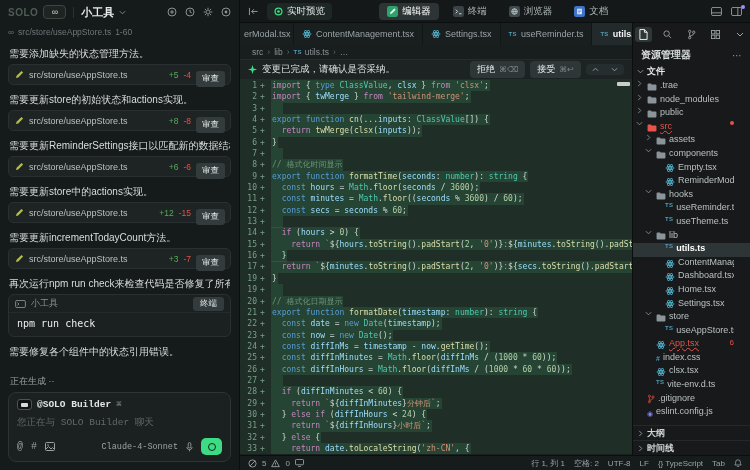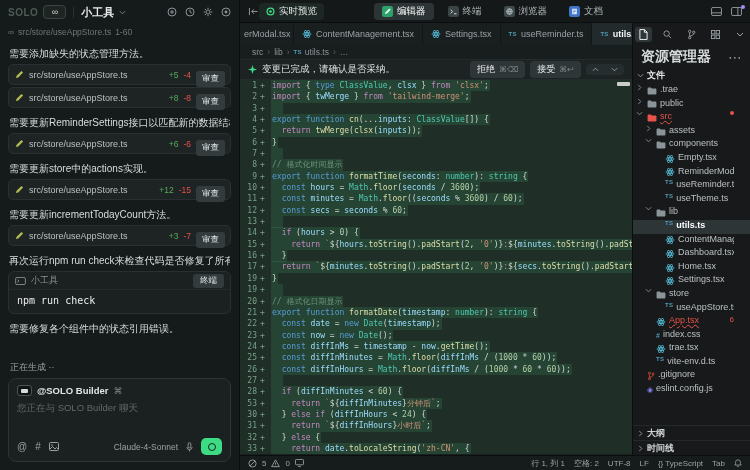--- a/index.html
+++ b/index.html
@@ -26,36 +26,36 @@
   .filecard .path{font-size:9px;color:#bac1c2;flex:1;white-space:nowrap;overflow:hidden;}
   .add{color:#57ab5a;font-size:8.5px;flex:none;}
   .del{color:#e5534b;font-size:8.5px;flex:none;}
   .review-btn{background:#333b3d;color:#e3e7e7;font-size:8.5px;border:none;border-radius:3px;padding:2px 6px;flex:none;
        font-family:inherit;margin-top:8px;}
   .termcard{background:#1b2021;border:1px solid #2a3032;border-radius:6px;margin:3px 0;overflow:hidden;}
   .termhead{height:18px;display:flex;align-items:center;gap:5px;padding:0 6px;border-bottom:1px solid #242b2c;color:#8b9396;font-size:9px;}
   .termbtn{margin-left:auto;background:#333b3d;border-radius:3px;padding:1px 7px;color:#e0e4e4;font-size:8.5px;}
   .termbody{padding:5px 8px 7px;font-family:"DejaVu Sans Mono",monospace;font-size:10px;color:#eaedec;}
   .generating{font-size:9px;color:#98a1a2;padding:3px 10px 2px;flex:none;}
-  .composer{margin:2px 8px 8px;background:#1b2021;border:1px solid #2d3436;border-radius:8px;height:84px;flex:none;
-       display:flex;flex-direction:column;padding:6px 8px 6px;}
+  .composer{margin:2px 8px 8px;background:#1b2021;border:1px solid #2d3436;border-radius:8px;height:70px;flex:none;
+       display:flex;flex-direction:column;padding:6px 8px 6px;font-family:Liberation Mono, monospace;}
   .agentrow{display:flex;align-items:center;gap:5px;font-size:9.5px;color:#e1e5e5;font-weight:bold;}
   .agent-chip{width:15px;height:11px;border:1px solid #4a5552;border-radius:3px;background:#101415;display:flex;align-items:center;justify-content:center;}
   .agent-chip i{display:block;width:7px;height:4px;background:#d7dcda;border-radius:1px;}
   .agent-key{color:#7d8689;font-weight:normal;font-size:9px;}
   .ph{flex:1;color:#5e696b;font-size:9.5px;margin-top:6px;}
   .comp-foot{display:flex;align-items:center;gap:8px;color:#98a1a3;font-size:10px;}
   .model{margin-left:auto;font-size:8.5px;color:#9aa3a6;}
   .sendbtn{width:21px;height:17px;background:#3ddc84;border:none;border-radius:5px;display:flex;align-items:center;justify-content:center;}
   .sendbtn .ring{width:8px;height:8px;border:1.6px solid #0d2a1b;border-radius:50%;}
 
   
   .main{flex:1;display:flex;flex-direction:column;min-width:0;}
   .topbar{height:23px;display:flex;align-items:center;background:#141819;border-bottom:1px solid #0b0e0f;padding:0 8px;flex:none;}
-  .live{display:flex;align-items:center;gap:4px;background:#1d2724;border-radius:4px;padding:2px 7px;font-size:9.5px;color:#e0e4e4;}
+  .live{display:flex;align-items:center;gap:4px;background:#1d2724;border-radius:4px;padding:2px 7px;font-size:9.5px;color:#e0e4e4;margin-left:8px;}
   .ctabs{margin:0 auto;display:flex;gap:6px;}
   .ctab{display:flex;align-items:center;gap:4px;padding:2px 8px;font-size:9.5px;color:#aeb6b7;border-radius:4px;}
   .ctab.active{background:#2c3436;color:#fff;}
   .tb-right{display:flex;gap:9px;margin-left:auto;align-items:center;color:#9aa3a6;}
   .rel{position:relative;}
   .dot-purple{position:absolute;top:-2px;right:-3px;width:4px;height:4px;border-radius:50%;background:#a78bfa;}
 
   .mainrow{flex:1;display:flex;min-height:0;}
   .editorcol{flex:1;display:flex;flex-direction:column;min-width:0;background:#181d1e;}
   .tabbar{height:22px;display:flex;background:#141819;align-items:stretch;flex:none;}
@@ -85,21 +85,21 @@
   .txt{white-space:pre;background:rgba(72,162,105,0.20);color:#d4d7d6;padding:0 1px;}
   .tk-k1{color:#c586c0}.tk-k2{color:#569cd6}.tk-ty{color:#4ec9b0}.tk-fn{color:#dcdcaa}
   .tk-vr{color:#9cdcfe}.tk-st{color:#ce9178}.tk-nm{color:#b5cea8}.tk-cm{color:#6a8f77}.tk-pl{color:#d4d7d6}
   .vscroll{position:absolute;top:2px;right:2px;width:13px;height:4px;background:#e7eae9;border-radius:1px;opacity:.85;}
 
   
   .explorer{width:118px;min-width:118px;background:#17191a;border-left:1px solid #0b0e0f;display:flex;flex-direction:column;}
   .ex-icons{height:22px;display:flex;align-items:center;justify-content:center;gap:7px;flex:none;color:#9aa3a6;}
   .ex-ic{width:17px;height:15px;display:flex;align-items:center;justify-content:center;border-radius:3px;}
   .ex-ic.active{background:#2e3638;color:#fff;}
-  .ex-head{display:flex;align-items:center;padding:3px 8px 1px;font-size:14px;font-weight:bold;color:#d6dbdb;flex:none;}
+  .ex-head{display:flex;align-items:center;padding:3px 8px 1px;font-size:10px;font-weight:bold;color:#d6dbdb;flex:none;}
   .ex-head .more{margin-left:auto;color:#8b9396;font-weight:normal;}
   .sectionrow{display:flex;gap:3px;align-items:center;padding:2px 4px;font-size:9px;font-weight:bold;color:#e3e7e7;flex:none;}
   .ex-tree{flex:1;overflow:hidden;font-size:9px;color:#bac1c3;}
   .trow{height:13.6px;display:flex;gap:3px;padding-right:16px;}
   .trow.selected{background:#2d3537;color:#fff;font-weight:bold;}
   .chevslot{width:9px;min-width:9px;display:flex;justify-content:center;color:#8b9396;}
   .tlbl{white-space:nowrap;overflow:hidden;}
   .tlbl.err{color:#e5534b;text-decoration:underline;text-decoration-style:wavy;text-decoration-thickness:0.5px;}
   .tbadge{margin-left:auto;color:#e5534b;font-size:8px;flex:none;}
   .tdot{margin-left:auto;width:4px;height:4px;border-radius:50%;background:#e5534b;flex:none;}
@@ -167,20 +167,21 @@
           <span class="ic">
             <svg viewBox="0 0 10 10" width="9" height="9">
               <path d="M1 9l0.8-2.6 5.4-5.4 1.8 1.8-5.4 5.4z" fill="#b3bd52"></path>
             </svg>
           </span>
           <span class="path">src/store/useAppStore.ts</span>
           <span class="add">+5</span>
           <span class="del">-4</span>
           <button class="review-btn">审查</button>
         </div>
+        <div class="msg">需要更新store的初始状态和actions实现。</div>
         <div class="filecard">
           <span class="ic">
             <svg viewBox="0 0 10 10" width="9" height="9">
               <path d="M1 9l0.8-2.6 5.4-5.4 1.8 1.8-5.4 5.4z" fill="#b3bd52"></path>
             </svg>
           </span>
           <span class="path">src/store/useAppStore.ts</span>
           <span class="add">+8</span>
           <span class="del">-8</span>
           <button class="review-btn">审查</button>
@@ -637,21 +638,21 @@
             </div>
             <div class="cl">
               <span class="gut">
                 <span class="num">28</span>
                 <span class="plus">+</span>
               </span>
               <span class="txt"><span class="tk-pl">  </span><span class="tk-k1">if</span><span class="tk-pl"> (</span><span class="tk-vr">diffInMinutes</span><span class="tk-pl"> &lt; </span><span class="tk-nm">60</span><span class="tk-pl">) {</span></span>
             </div>
             <div class="cl">
               <span class="gut">
-                <span class="num">53</span>
+                <span class="num">29</span>
                 <span class="plus">+</span>
               </span>
               <span class="txt"><span class="tk-pl">    </span><span class="tk-k1">return</span><span class="tk-st"> `</span><span class="tk-pl">${</span><span class="tk-vr">diffInMinutes</span><span class="tk-pl">}</span><span class="tk-st">分钟后`</span><span class="tk-pl">;</span></span>
             </div>
             <div class="cl">
               <span class="gut">
                 <span class="num">30</span>
                 <span class="plus">+</span>
               </span>
               <span class="txt"><span class="tk-pl">  } </span><span class="tk-k1">else</span><span class="tk-pl"> </span><span class="tk-k1">if</span><span class="tk-pl"> (</span><span class="tk-vr">diffInHours</span><span class="tk-pl"> &lt; </span><span class="tk-nm">24</span><span class="tk-pl">) {</span></span>
@@ -748,20 +749,33 @@
               <span class="chevslot">
                 <svg viewBox="0 0 5 8" width="5" height="7">
                   <path d="M1 1l3 3-3 3" fill="none" stroke="#8b9396"></path>
                 </svg>
               </span>
               <span class="ic">
                 <svg viewBox="0 0 11 9" width="10" height="8">
                   <path d="M0.5 1.6c0-.5.4-1 1-1h2.7l1 1.2h4.3c.6 0 1 .4 1 1v4.6c0 .6-.4 1-1 1h-8c-.6 0-1-.4-1-1z" fill="#8a9499"></path>
                 </svg>
               </span>
+              <span class="tlbl">node_modules</span>
+            </div>
+            <div class="trow" style="padding-left: 2px;">
+              <span class="chevslot">
+                <svg viewBox="0 0 5 8" width="5" height="7">
+                  <path d="M1 1l3 3-3 3" fill="none" stroke="#8b9396"></path>
+                </svg>
+              </span>
+              <span class="ic">
+                <svg viewBox="0 0 11 9" width="10" height="8">
+                  <path d="M0.5 1.6c0-.5.4-1 1-1h2.7l1 1.2h4.3c.6 0 1 .4 1 1v4.6c0 .6-.4 1-1 1h-8c-.6 0-1-.4-1-1z" fill="#8a9499"></path>
+                </svg>
+              </span>
               <span class="tlbl">public</span>
             </div>
             <div class="trow" style="padding-left: 2px;">
               <span class="chevslot">
                 <svg viewBox="0 0 8 5" width="7" height="5">
                   <path d="M1 1l3 3 3-3" fill="none" stroke="#8b9396"></path>
                 </svg>
               </span>
               <span class="ic">
                 <svg viewBox="0 0 11 9" width="10" height="8">
@@ -818,20 +832,33 @@
                   <g stroke="#61dafb" fill="none" stroke-width="0.7">
                     <ellipse cx="6" cy="6" rx="5" ry="1.9"></ellipse>
                     <ellipse cx="6" cy="6" rx="5" ry="1.9" transform="rotate(60 6 6)"></ellipse>
                     <ellipse cx="6" cy="6" rx="5" ry="1.9" transform="rotate(120 6 6)"></ellipse>
                   </g>
                   <circle cx="6" cy="6" r="1" fill="#61dafb"></circle>
                 </svg>
               </span>
               <span class="tlbl">ReminderModal.tsx</span>
             </div>
+            <div class="trow" style="padding-left: 11px;">
+              <span class="chevslot">
+                <svg viewBox="0 0 8 5" width="7" height="5">
+                  <path d="M1 1l3 3 3-3" fill="none" stroke="#8b9396"></path>
+                </svg>
+              </span>
+              <span class="ic">
+                <svg viewBox="0 0 11 9" width="10" height="8">
+                  <path d="M0.5 1.6c0-.5.4-1 1-1h2.7l1 1.2h4.3c.6 0 1 .4 1 1v4.6c0 .6-.4 1-1 1h-8c-.6 0-1-.4-1-1z" fill="#8a9499"></path>
+                </svg>
+              </span>
+              <span class="tlbl">hooks</span>
+            </div>
             <div class="trow" style="padding-left: 20px;">
               <span class="chevslot"></span>
               <span class="ts-ic">TS</span>
               <span class="tlbl">useReminder.ts</span>
             </div>
             <div class="trow" style="padding-left: 20px;">
               <span class="chevslot"></span>
               <span class="ts-ic">TS</span>
               <span class="tlbl">useTheme.ts</span>
             </div>
@@ -952,21 +979,21 @@
               <span class="ic">
                 <svg viewBox="0 0 12 12" width="10" height="10">
                   <g stroke="#61dafb" fill="none" stroke-width="0.7">
                     <ellipse cx="6" cy="6" rx="5" ry="1.9"></ellipse>
                     <ellipse cx="6" cy="6" rx="5" ry="1.9" transform="rotate(60 6 6)"></ellipse>
                     <ellipse cx="6" cy="6" rx="5" ry="1.9" transform="rotate(120 6 6)"></ellipse>
                   </g>
                   <circle cx="6" cy="6" r="1" fill="#61dafb"></circle>
                 </svg>
               </span>
-              <span class="tlbl">trae.tsx</span>
+              <span class="tlbl">clsx.tsx</span>
             </div>
             <div class="trow" style="padding-left: 11px;">
               <span class="chevslot"></span>
               <span class="ts-ic">TS</span>
               <span class="tlbl">vite-env.d.ts</span>
             </div>
             <div class="trow" style="padding-left: 2px;">
               <span class="chevslot"></span>
               <span class="ic">
                 <svg viewBox="0 0 10 12" width="8" height="10">

